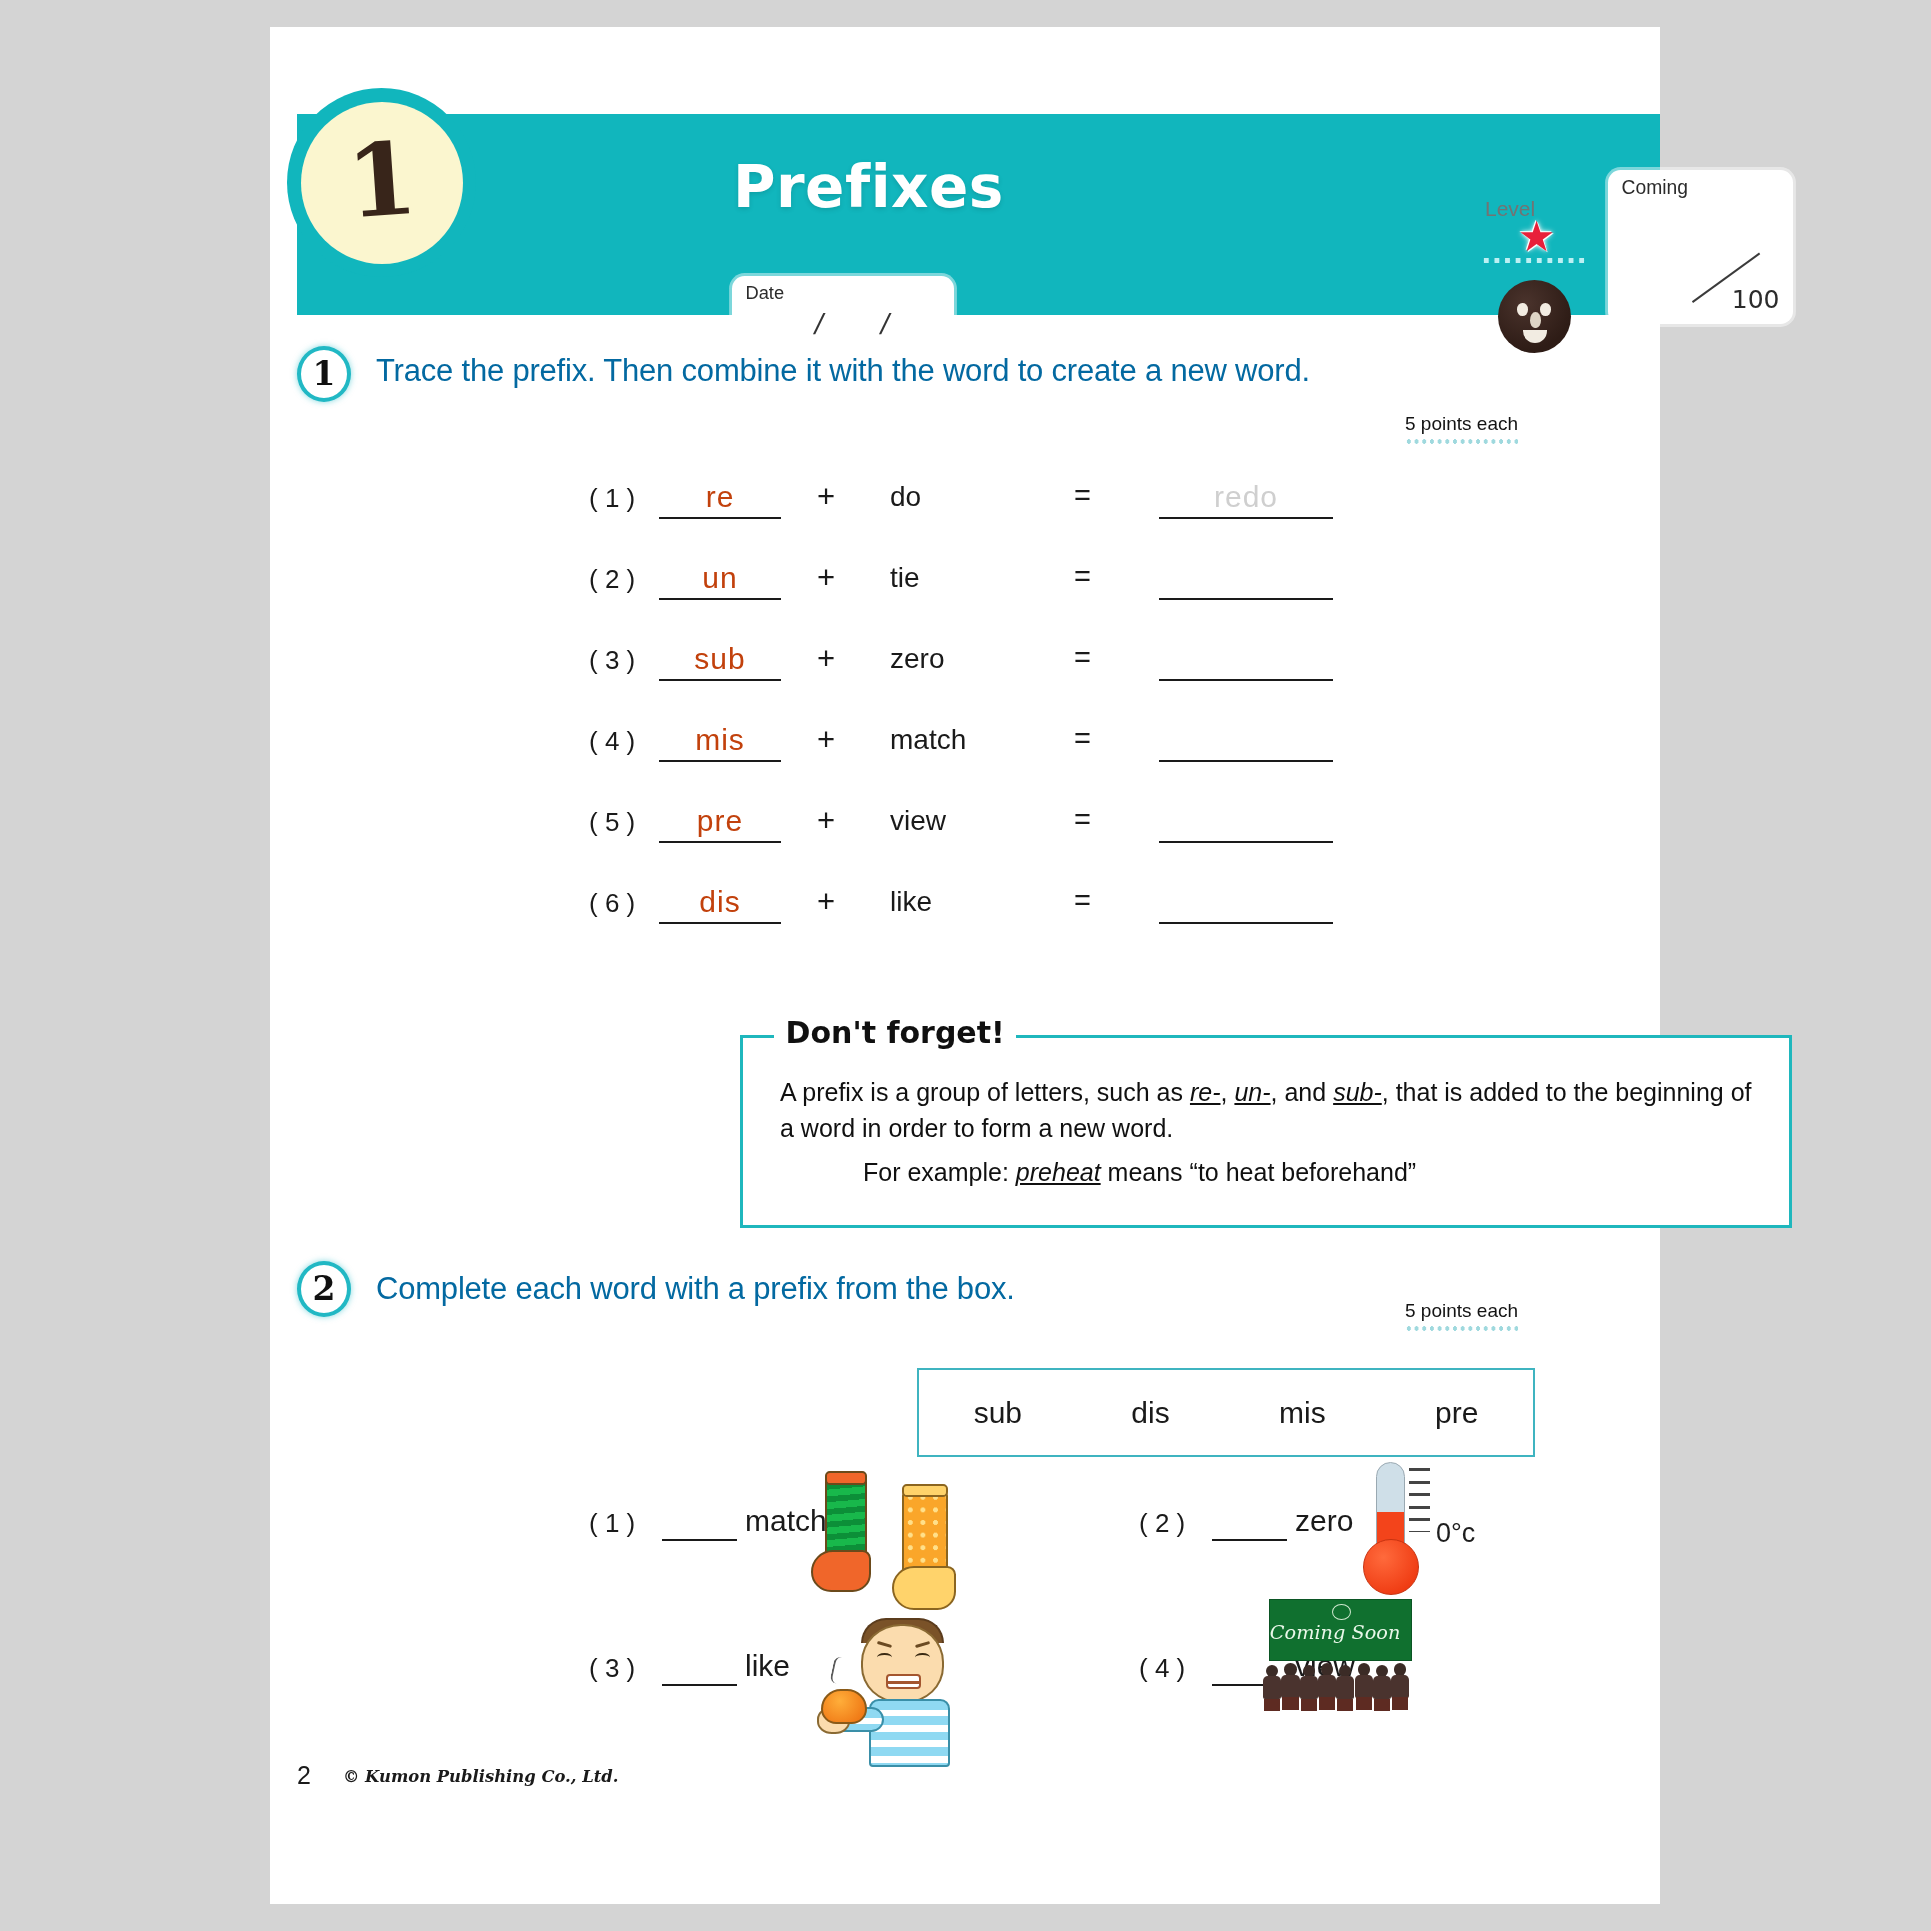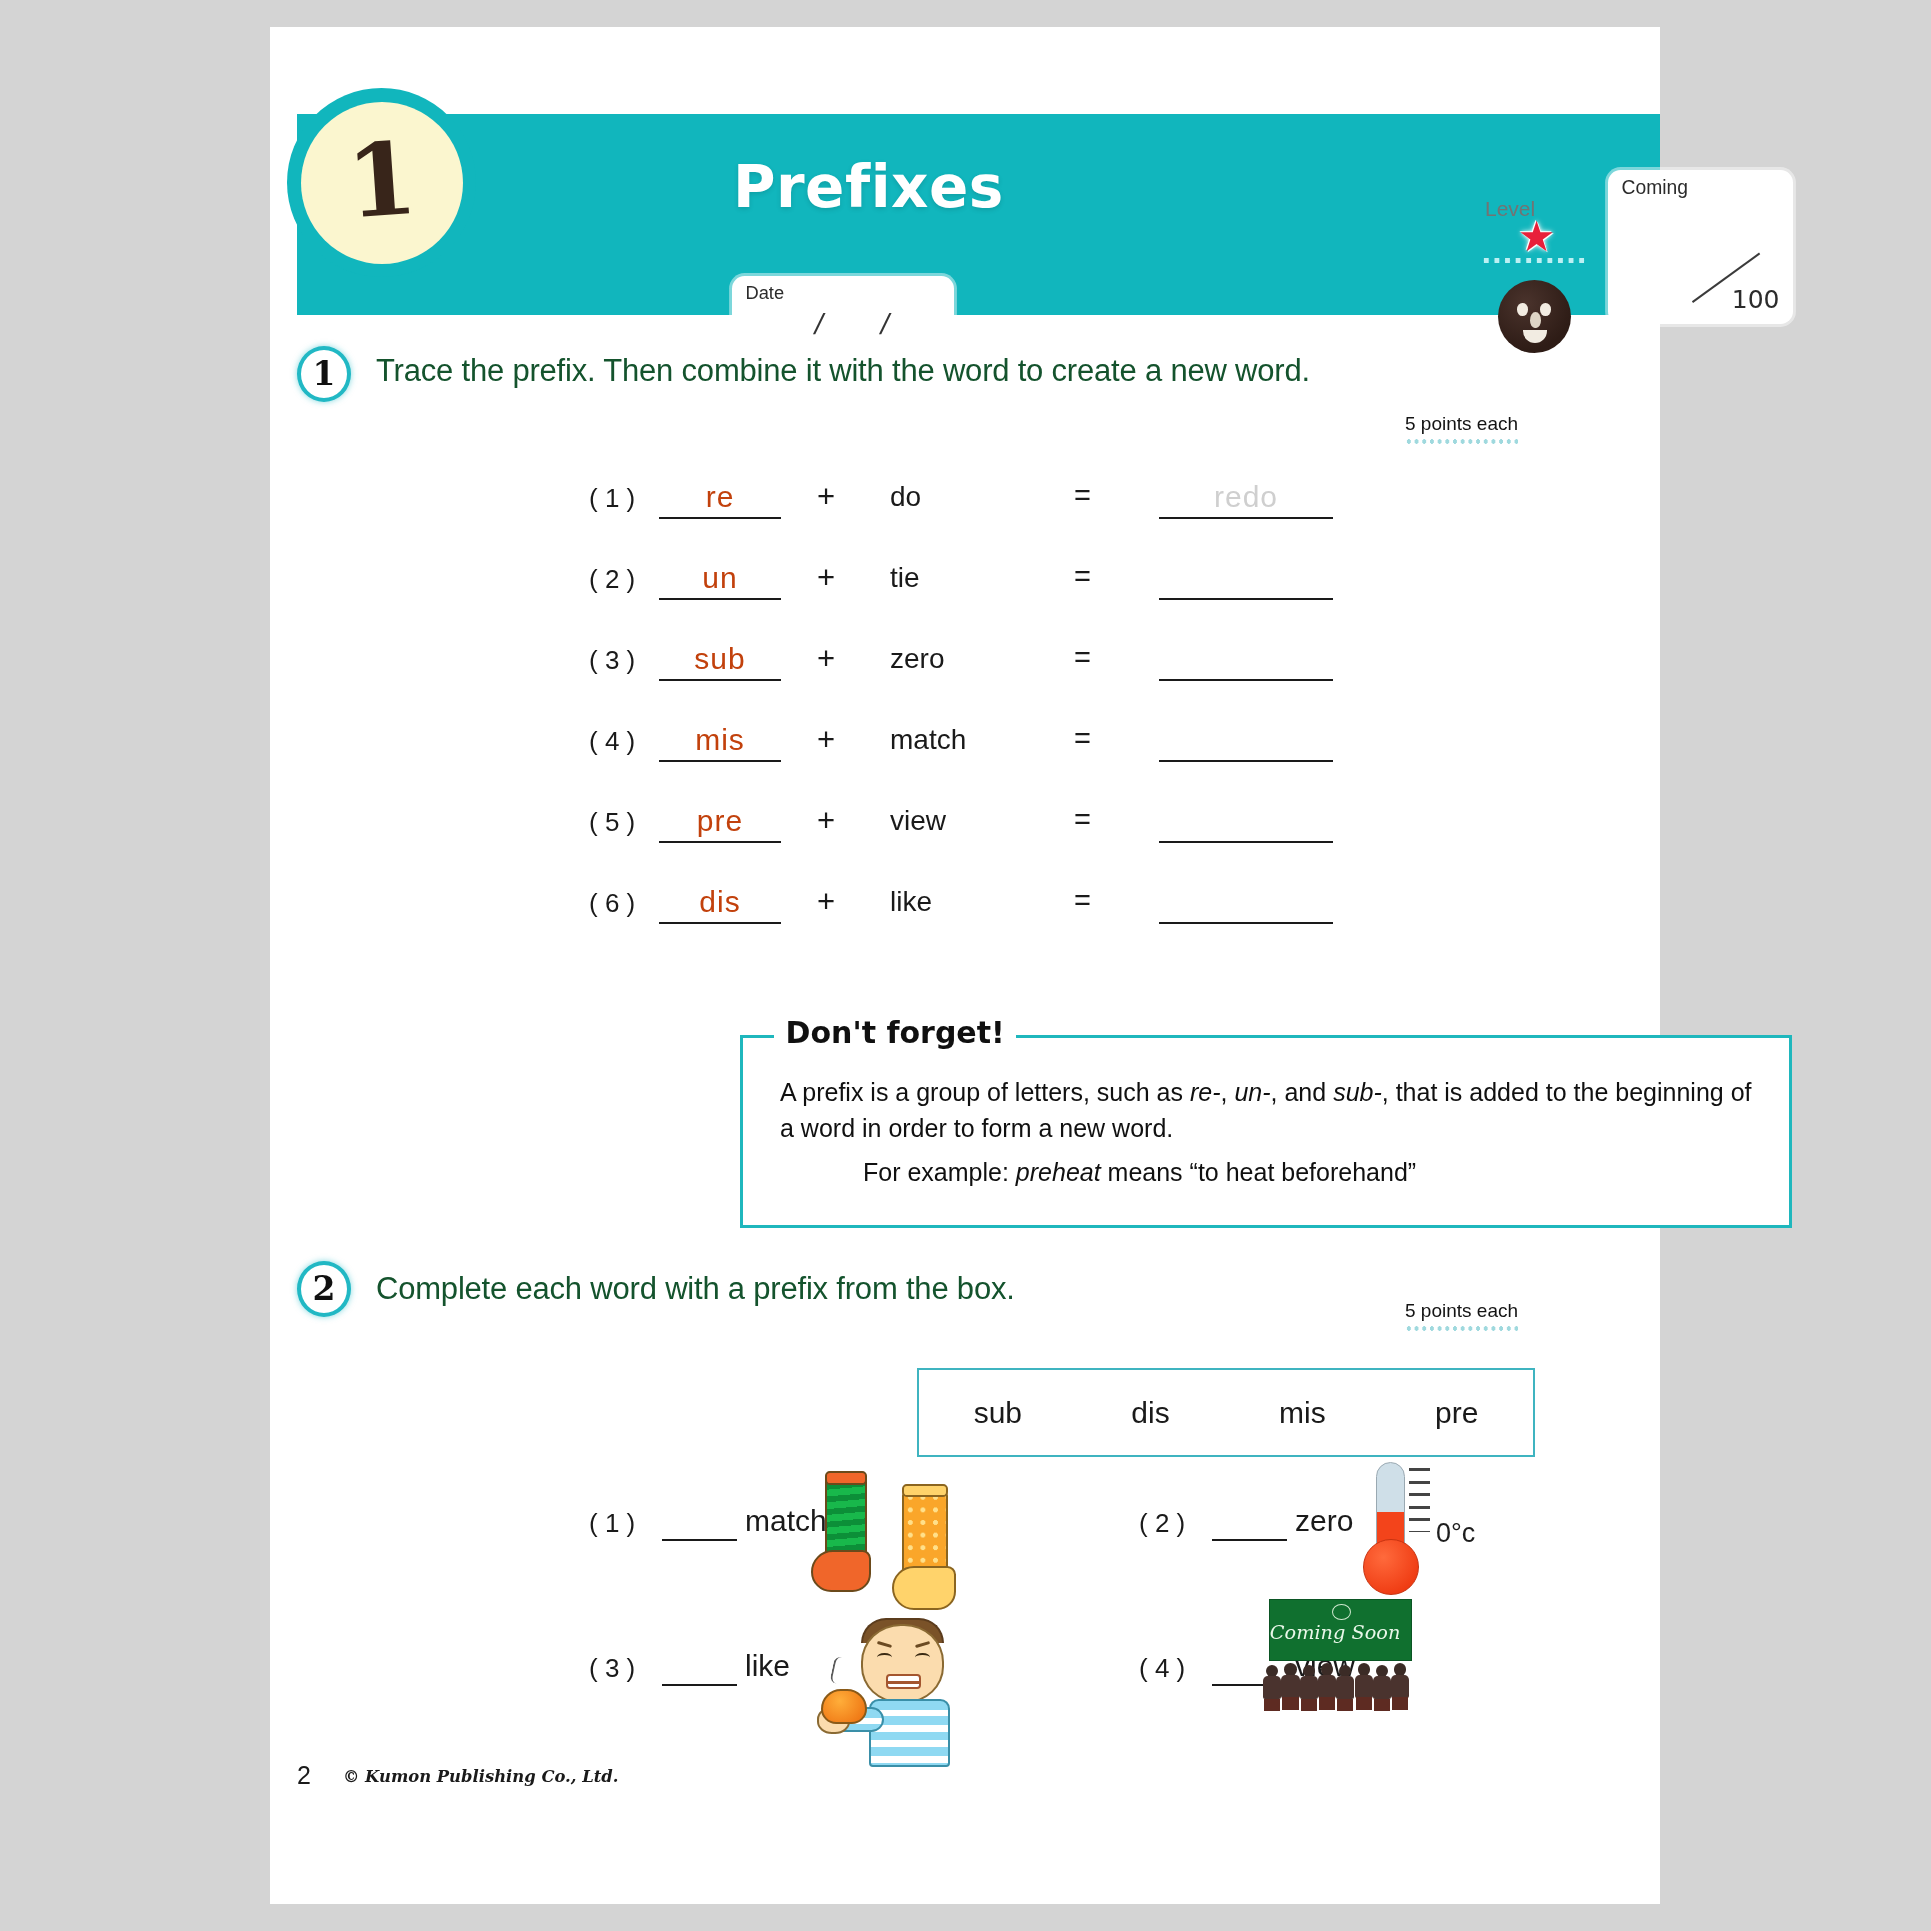--- a/index.html
+++ b/index.html
@@ -142,21 +142,21 @@
     display: flex; align-items: center; justify-content: center;
     box-shadow: 0 0 6.8px rgba(33,184,196,0.55);
   }
   .ex-badge span {
     font-family: "DejaVu Serif", serif;
     font-size: 33px; font-weight: 700; color: #101010;
     line-height: 1; transform: translateY(-1px);
   }
   .ex-instr {
     position: absolute;
-    font-size: 31px; color: #14532d; letter-spacing: -0.2px;
+    font-size: 31px; color: #0369a1; letter-spacing: -0.2px;
     white-space: nowrap;
   }
   .points {
     position: absolute;
     font-size: 19px; color: #141414; white-space: nowrap;
   }
   .points .pdots {
     display: block; margin-top: 3.9px; height: 4.8px;
     background-image: radial-gradient(circle, #9fd9de 45%, transparent 46%);
     background-size: 7.7px 4.8px;
@@ -215,21 +215,21 @@
     font-family: "DejaVu Sans", sans-serif;
   }
   #dont-forget .df-body {
     position: absolute; left: 37px; top: 37px; right: 29px;
     font-size: 25px; line-height: 1.42; color: #101010;
   }
   #dont-forget .df-ex {
     margin-top: 8.7px; margin-left: 83px;
   }
   #dont-forget .df-ex2 { margin-left: 199px; }
-  #dont-forget i { font-style: italic; }
+  #dont-forget i { font-style: italic; text-decoration: underline; }
   #dont-forget b { font-weight: 400; }
 
   
   #word-bank {
     position: absolute;
     left: 647px; top: 1341px;
     width: 618px; height: 89px;
     border: 2.9px solid #3fb4c0;
     background: #ffffff;
     display: flex; align-items: center; justify-content: space-around;

